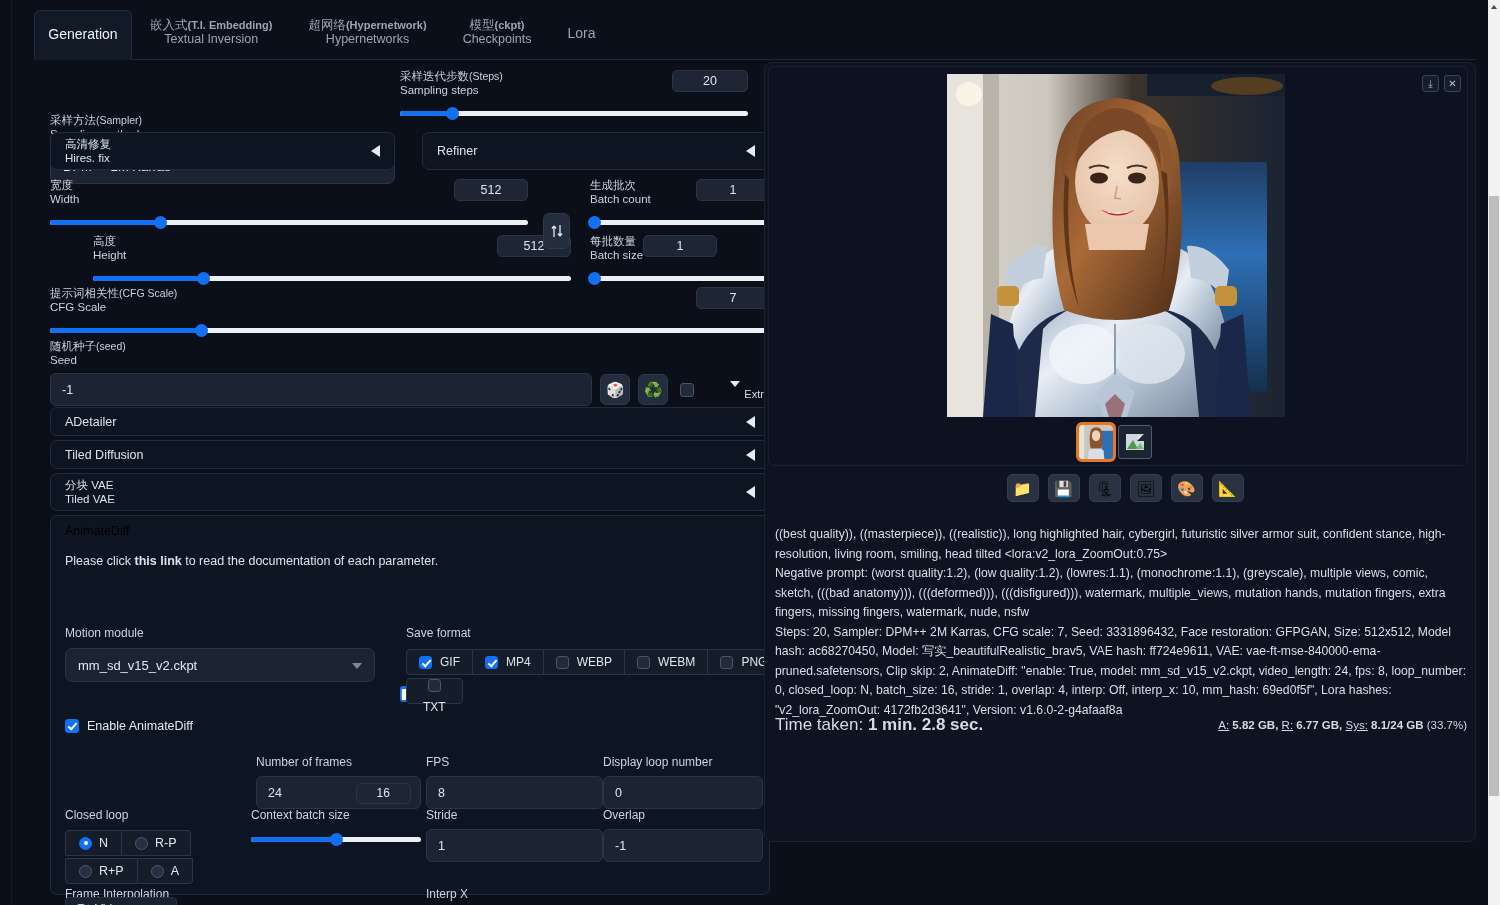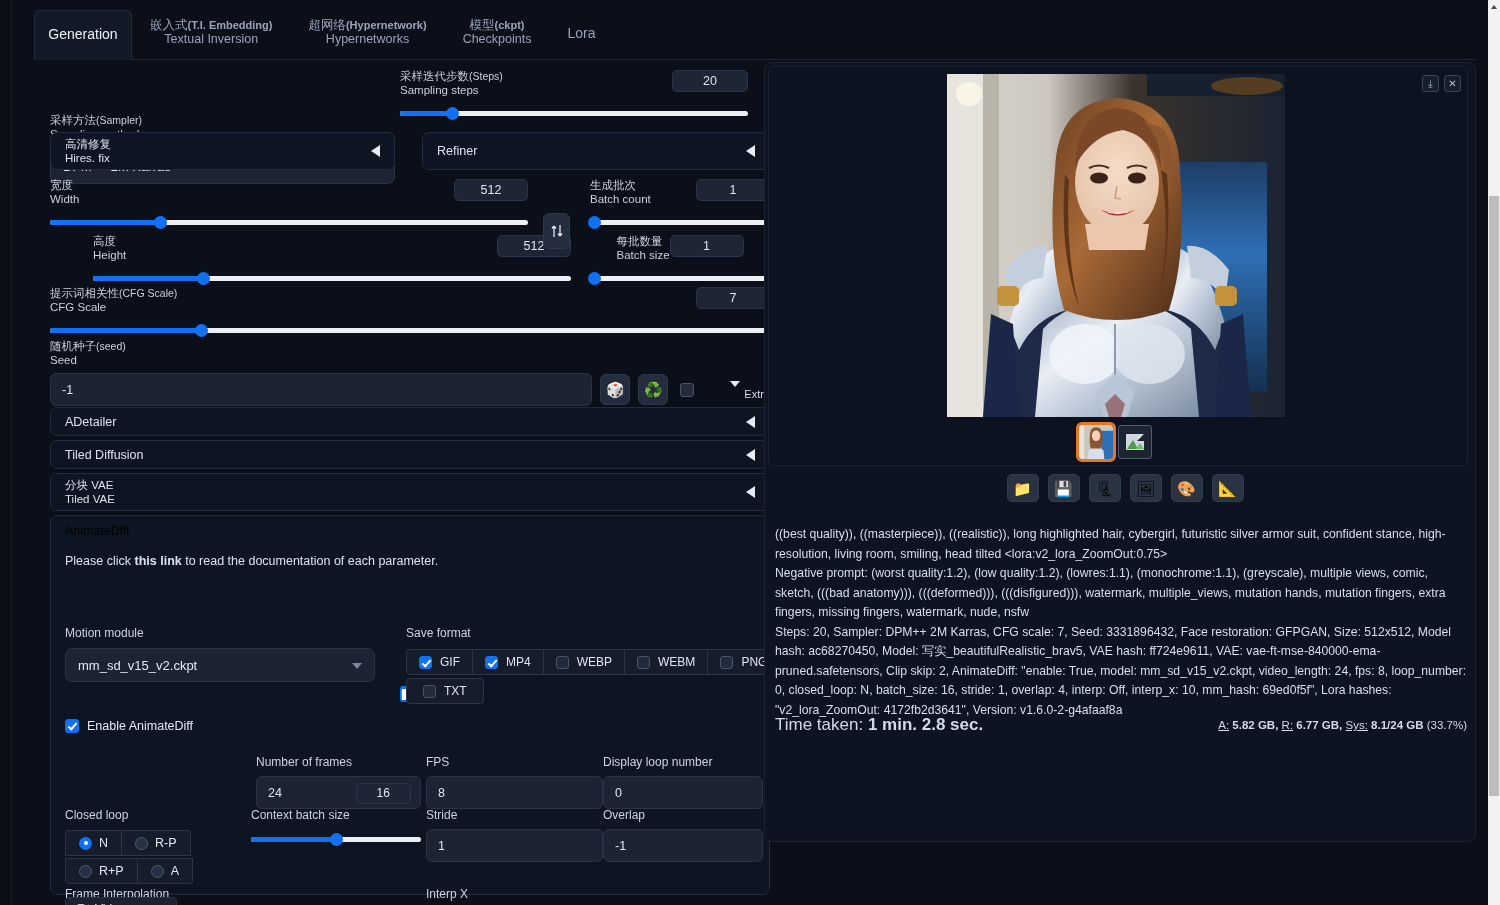--- a/index.html
+++ b/index.html
@@ -301,21 +301,21 @@
           <div class="numbox" style="width:74px;">1</div>
         </div>
         <div class="slider" style="margin-top:9px;">
           <div class="track"></div>
           <div class="fill" style="width:0%;"></div>
           <div class="knob" style="left:4px;"></div>
         </div>
       </div>
 
       <div style="position:absolute; left:556px; top:173px; width:180px;">
-        <div style="display:flex; justify-content:center; align-items:flex-start;">
+        <div style="display:flex; justify-content:flex-start; align-items:flex-start;">
           <div>
             <div class="label-zh">每批数量</div>
             <div class="label-en">Batch size</div>
           </div>
           <div class="numbox" style="width:74px;">1</div>
         </div>
         <div class="slider" style="margin-top:9px;">
           <div class="track"></div>
           <div class="fill" style="width:0%;"></div>
           <div class="knob" style="left:4px;"></div>
@@ -415,21 +415,21 @@
             <div class="fmt" style="border-left:none;">
               <span class="chk"></span>
               <span>WEBM</span>
             </div>
             <div class="fmt" style="border-left:none; border-radius:0 4px 4px 0;">
               <span class="chk"></span>
               <span>PNG</span>
             </div>
           </div>
           <div style="display:flex; margin-top:3px;">
-            <div class="fmt" style="border-radius:4px; padding:0 16px;">
+            <div class="fmt" style="border-radius:4px; padding:0 16px;flex-direction:column;">
               <span class="chk"></span>
               <span>TXT</span>
             </div>
           </div>
         </div>
 
         <div style="position:absolute; left:14px; top:203px; display:flex; align-items:center; gap:8px;">
           <span class="chk on" style="width:14px;height:14px;"></span>
           <span style="font-size:12.5px; color:#e4e9f2;">Enable AnimateDiff</span>
         </div>

